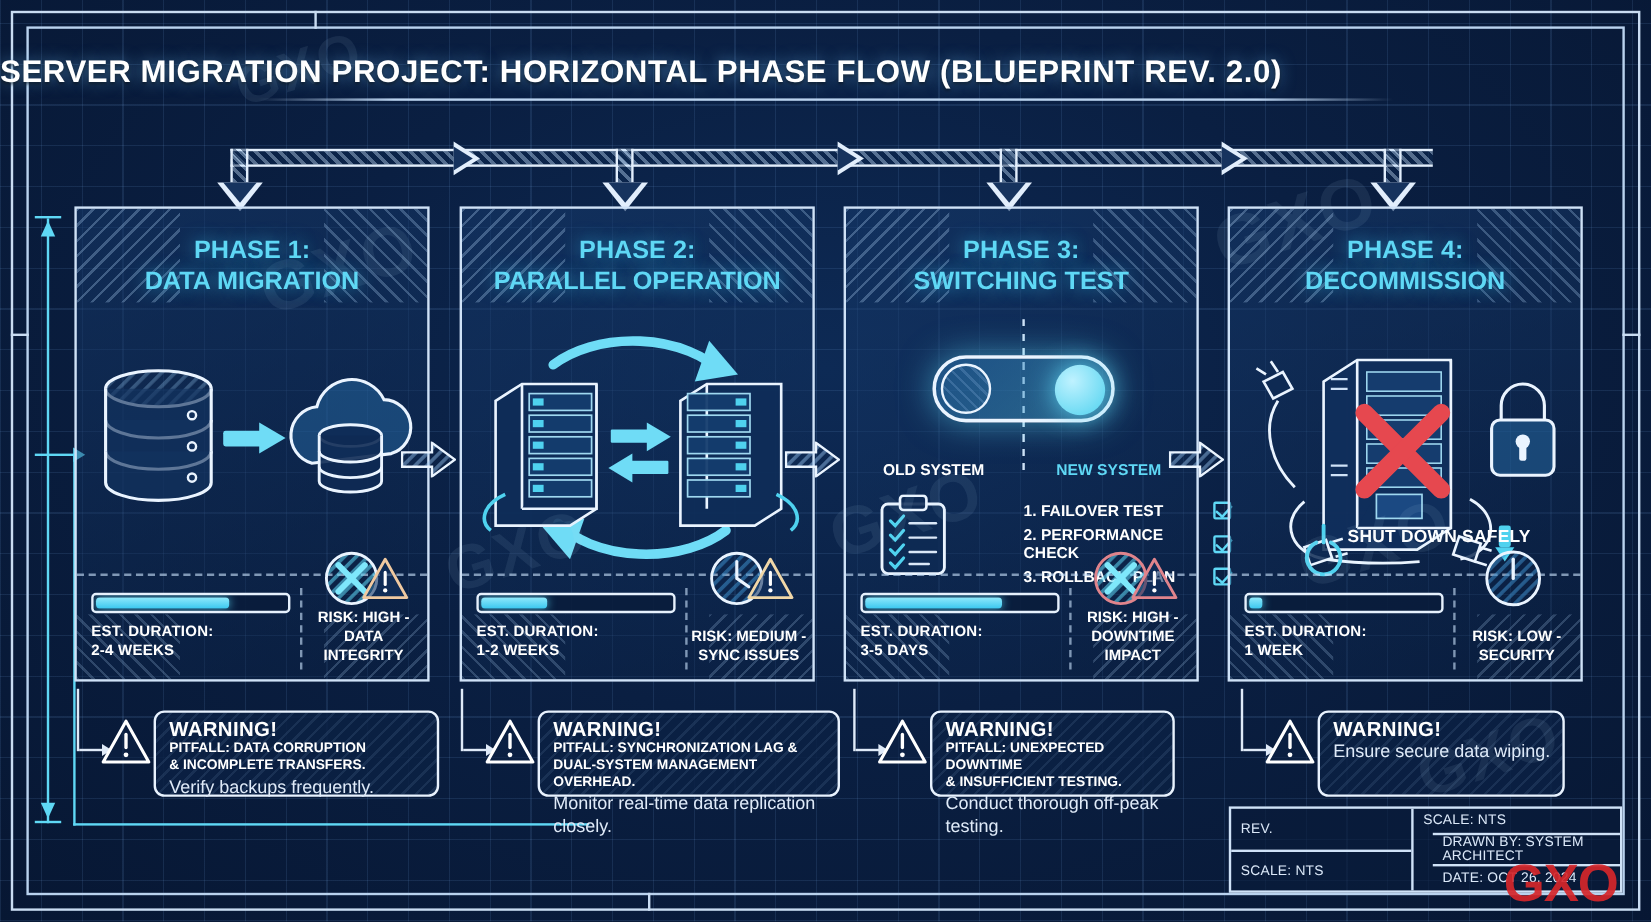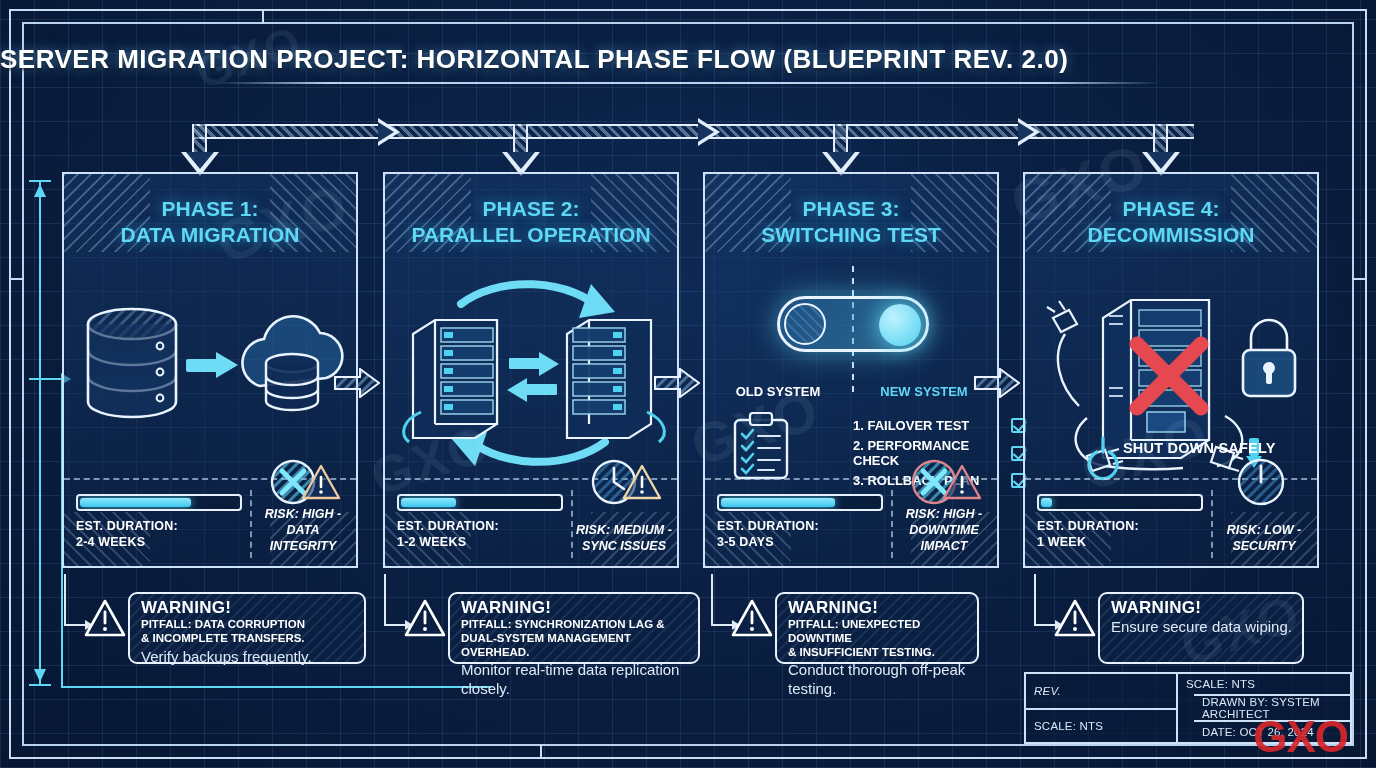--- a/index.html
+++ b/index.html
@@ -124,21 +124,20 @@
     box-shadow: 0 0 8px rgba(90,215,245,.8);
   }
   .dur {
     margin-top: 7px; color: #ffffff; font-size: 12.5px; font-weight: bold;
     line-height: 1.28; white-space: pre-line; letter-spacing: .2px;
   }
   .risk-label {
     position: absolute; left: 0; right: 2px; bottom: 12px; text-align: center;
     color: #ffffff; font-size: 12.5px; font-weight: bold; line-height: 1.28;
     white-space: pre-line;
-    font-style: italic;
   }
   .risk-icon { position: absolute; left: 50%; top: -26px; transform: translateX(-50%); }
 
   
   .conn { position: absolute; top: 368px; width: 46px; height: 30px; }
 
   
   .warn {
     position: absolute; top: 592px; height: 72px; width: 238px;
     border: 2px solid #e8f2fe; border-radius: 9px;
@@ -161,21 +160,21 @@
     position: absolute; right: 24px; bottom: 24px; width: 328px; height: 72px;
     border: 2px solid #cfe2f7; display: flex;
     background: rgba(9,28,58,.65);
   }
   .tb-left { width: 152px; border-right: 2px solid #cfe2f7; display: flex; flex-direction: column; }
   .tb-right { flex: 1; display: flex; flex-direction: column; }
   .tb-cell {
     flex: 1; display: flex; align-items: center; padding-left: 8px;
     color: #dbe8f8; font-size: 11.5px; letter-spacing: .2px;
   }
-  .tb-left .tb-cell:first-child { flex: 1.05; font-style: italic; }
+  .tb-left .tb-cell:first-child { flex: 1.05; }
   .tb-left .tb-cell + .tb-cell { border-top: 2px solid #cfe2f7; }
   .tb-right .tb-cell + .tb-cell { border-top: 2px solid #cfe2f7; margin-left: 16px; }
 
   
   .wm {
     position: absolute; color: rgba(190,215,245,.085); font-weight: bold;
     font-size: 46px; letter-spacing: 2px; pointer-events: none; user-select: none;
   }
   .wm-red {
     position: absolute; right: 28px; bottom: 6px; color: rgba(214,38,42,.92);

